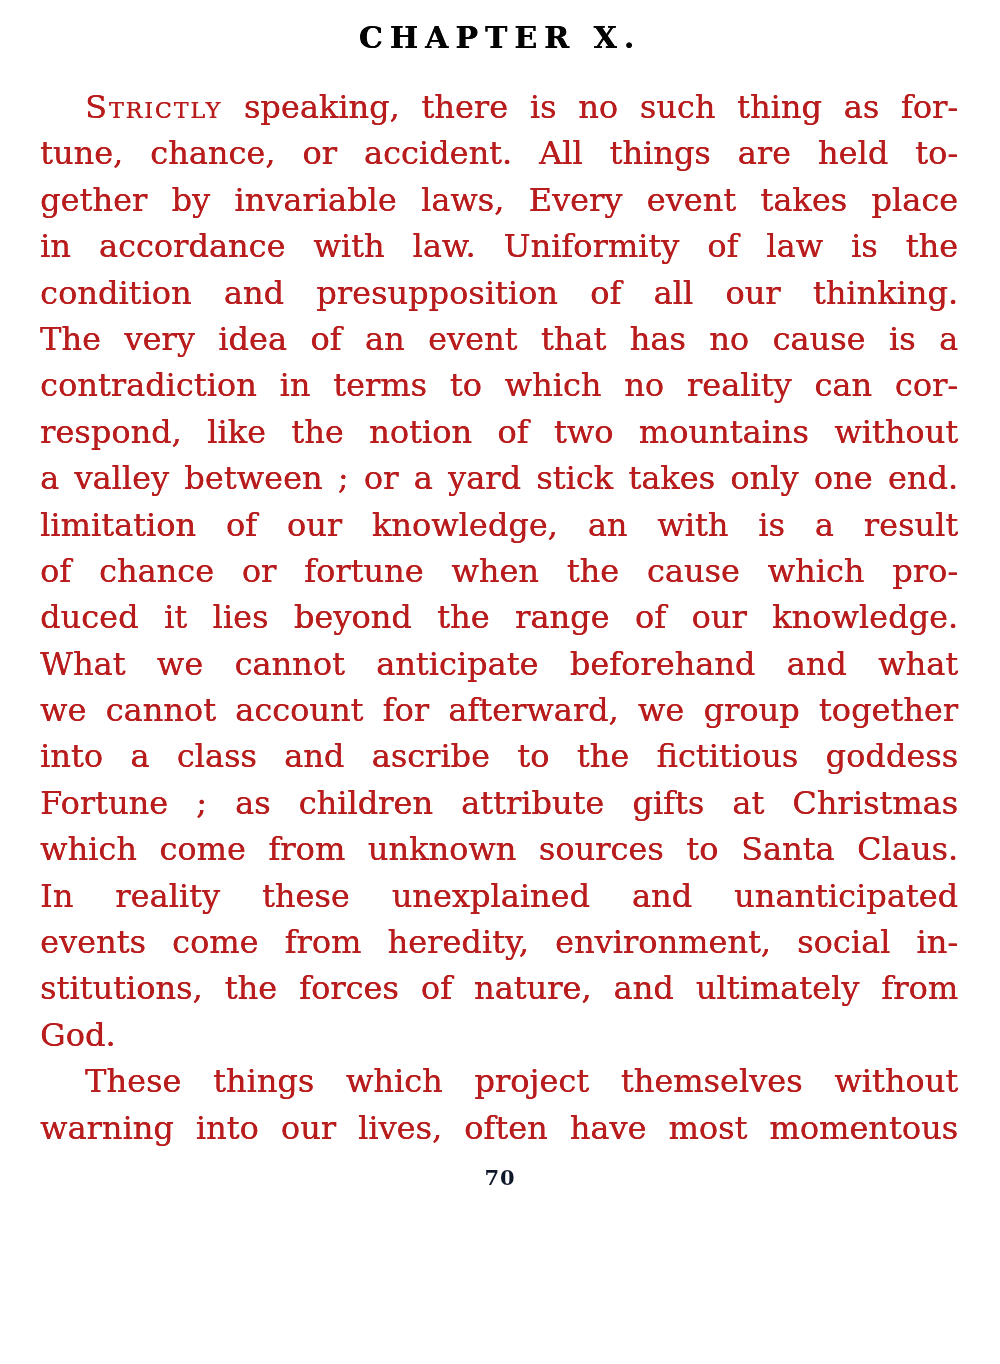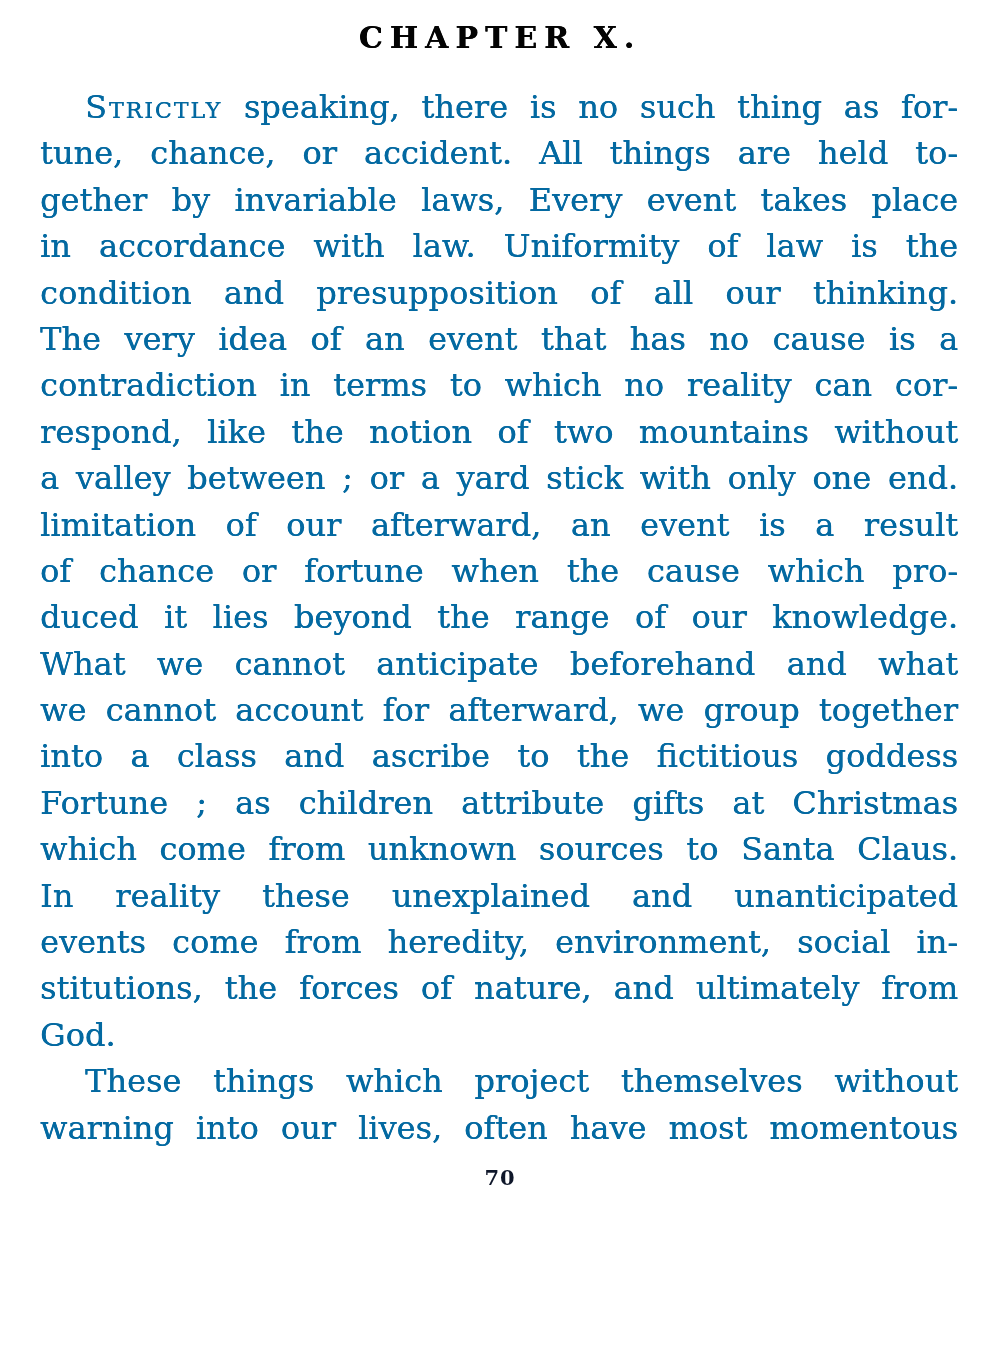--- a/index.html
+++ b/index.html
@@ -37,21 +37,21 @@
     margin-top: 24px;
     color: #030303;
     letter-spacing: 1px;
     text-shadow: 0.5px 0 0 currentColor;
   }
   .body-text {
     margin: 26px 42px 0 40px;
     width: 918px;
     font-size: 32px;
     line-height: 46.4px;
-    color: #0369a1;
+    color: #b91c1c;
     text-shadow: 0.35px 0 0 currentColor;
   }
   .line {
     text-align: justify;
     text-align-last: justify;
     white-space: normal;
     height: 46.4px;
     overflow: visible;
   }
   .line.indent {
@@ -80,22 +80,22 @@
   <div class="chapter-heading">CHAPTER X.</div>
   <div class="body-text" id="body-text">
       <div class="line indent"><span class="sc">Strictly</span> speaking, there is no such thing as for-</div>
       <div class="line">tune, chance, or accident. All things are held to-</div>
       <div class="line">gether by invariable laws, Every event takes place</div>
       <div class="line">in accordance with law. Uniformity of law is the</div>
       <div class="line">condition and presupposition of all our thinking.</div>
       <div class="line">The very idea of an event that has no cause is a</div>
       <div class="line">contradiction in terms to which no reality can cor-</div>
       <div class="line">respond, like the notion of two mountains without</div>
-      <div class="line">a valley between ; or a yard stick with only one end.</div>
-      <div class="line">limitation of our afterward, an event is a result</div>
+      <div class="line">a valley between ; or a yard stick takes only one end.</div>
+      <div class="line">limitation of our knowledge, an with is a result</div>
       <div class="line">of chance or fortune when the cause which pro-</div>
       <div class="line">duced it lies beyond the range of our knowledge.</div>
       <div class="line">What we cannot anticipate beforehand and what</div>
       <div class="line">we cannot account for afterward, we group together</div>
       <div class="line">into a class and ascribe to the fictitious goddess</div>
       <div class="line">Fortune ; as children attribute gifts at Christmas</div>
       <div class="line">which come from unknown sources to Santa Claus.</div>
       <div class="line">In reality these unexplained and unanticipated</div>
       <div class="line">events come from heredity, environment, social in-</div>
       <div class="line">stitutions, the forces of nature, and ultimately from</div>

